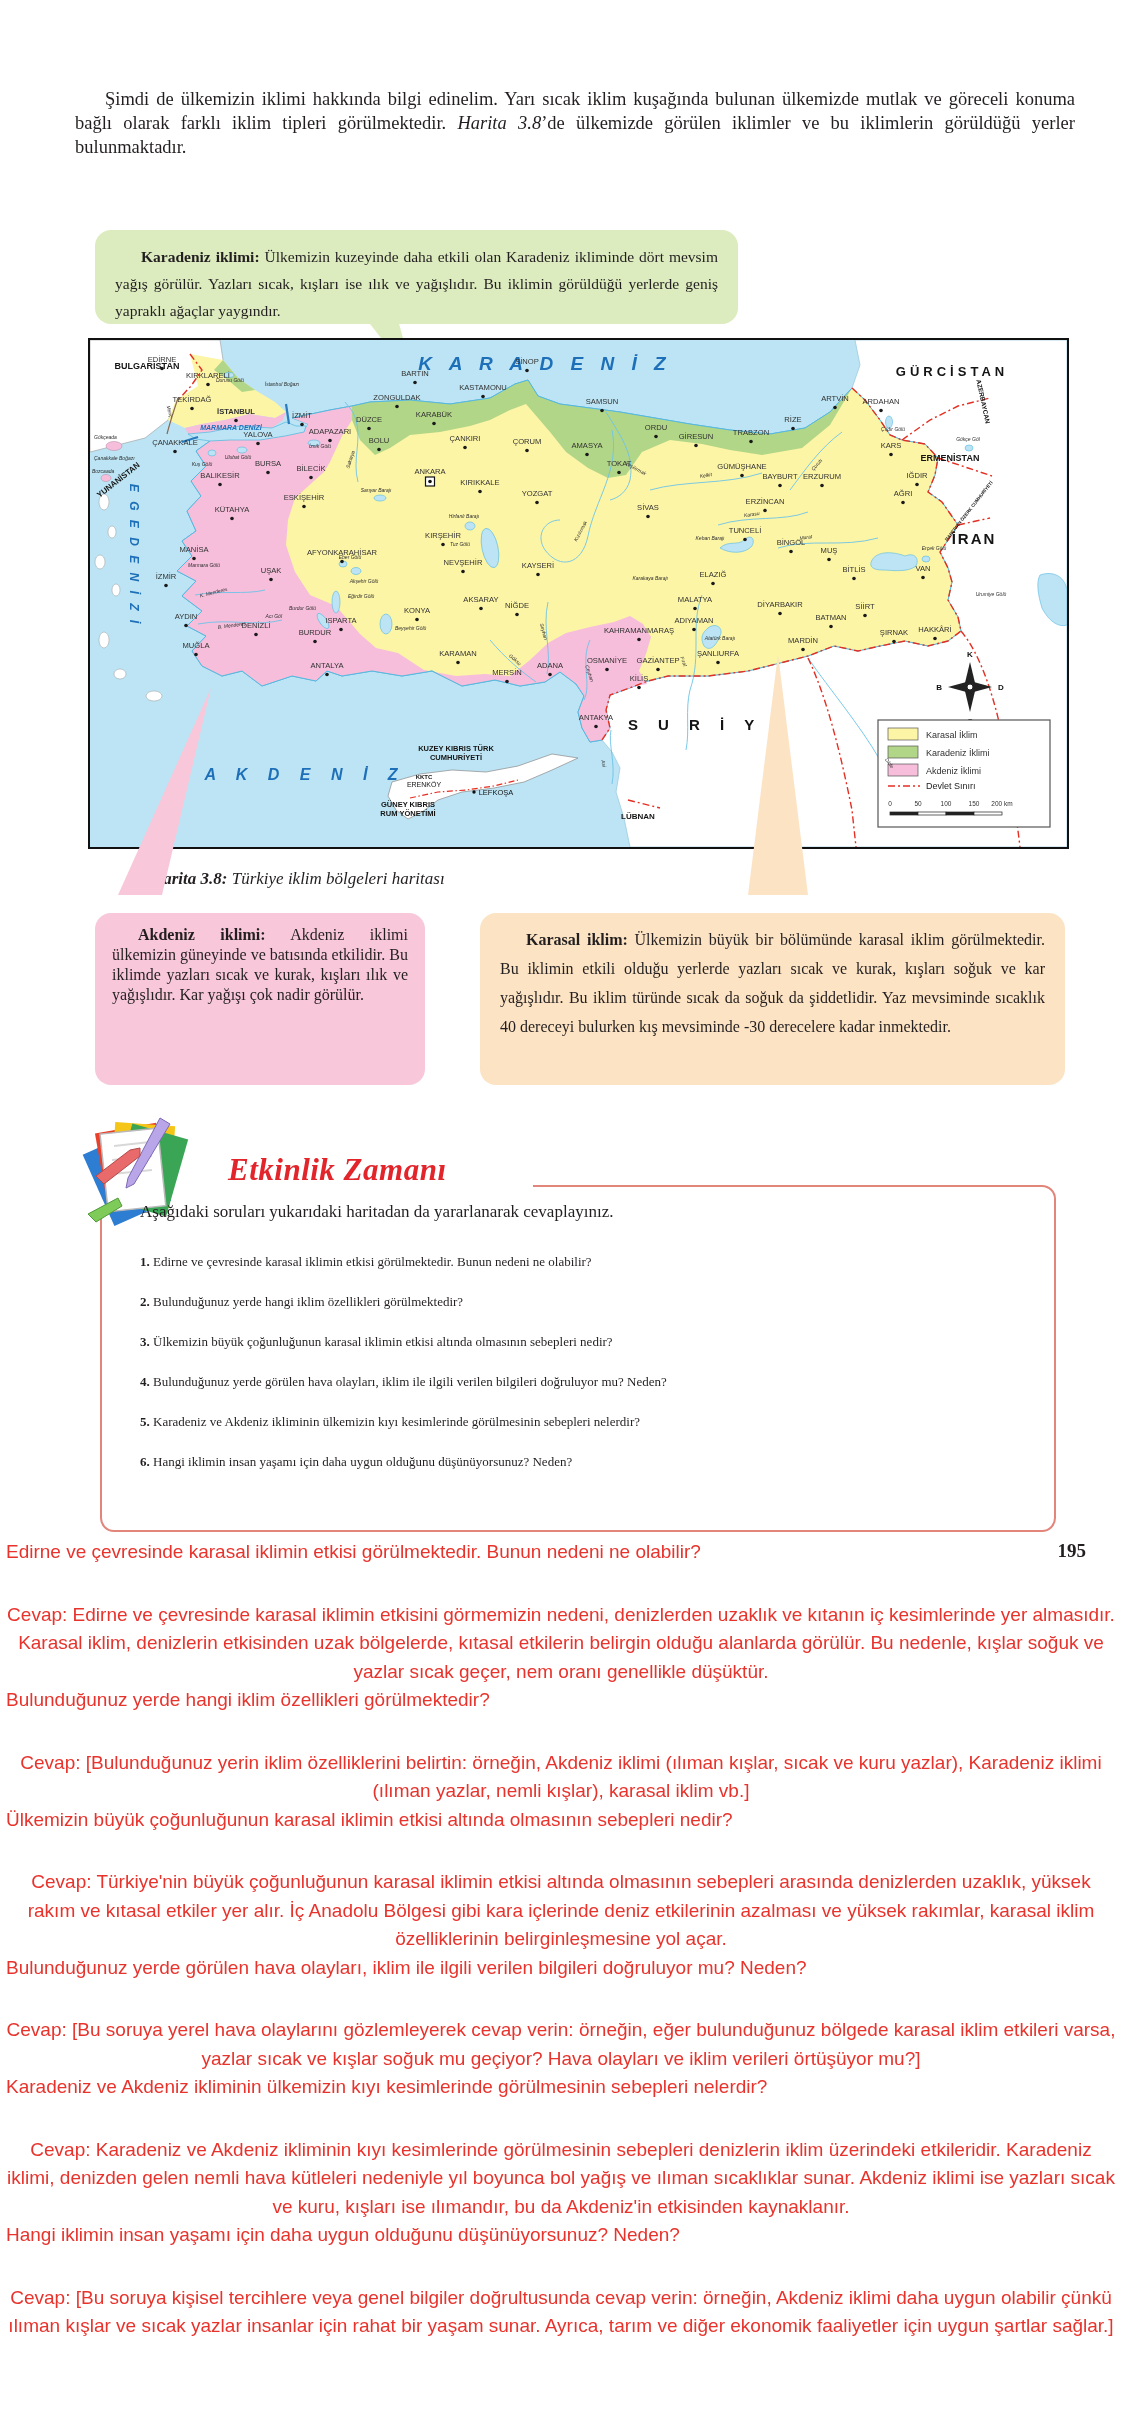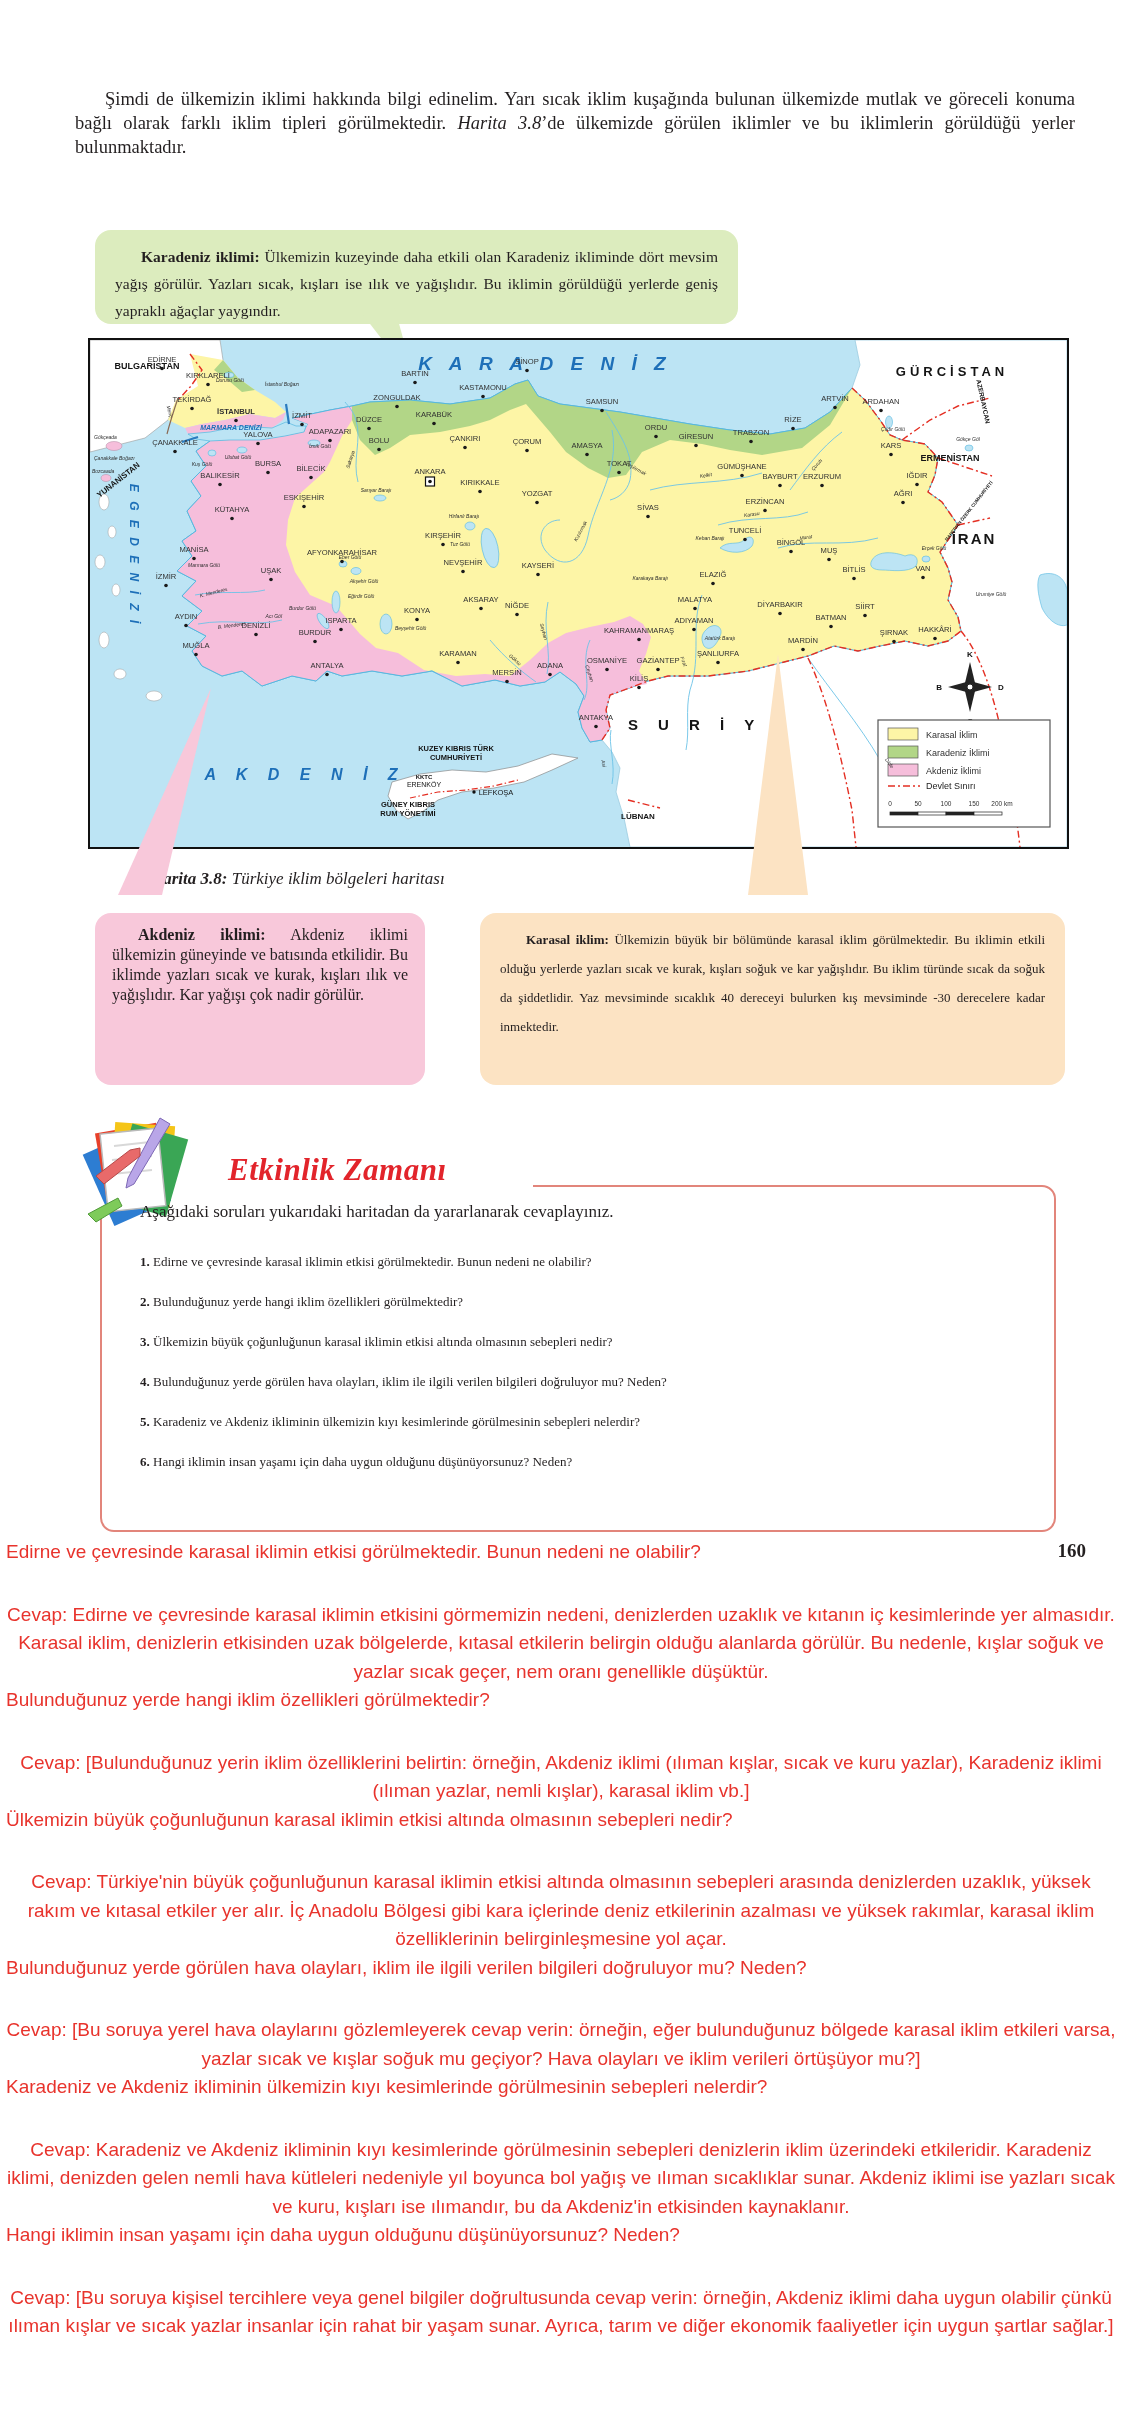--- a/index.html
+++ b/index.html
@@ -10,21 +10,21 @@
          text-align:justify;}
   #intro .ind{display:inline-block;width:30px;}
   #intro em{font-style:italic;}
 
   .callout{position:absolute;border-radius:16px;text-align:justify;margin-top:20px;}
   #box-karadeniz{left:95px;top:210px;width:643px;height:94px;background:#dcecbe;
                  padding:13px 20px;box-sizing:border-box;font-size:15.5px;line-height:27px;}
   #box-akdeniz{left:95px;top:893px;width:330px;height:172px;background:#f8c8da;
                padding:12px 17px;box-sizing:border-box;font-size:16px;line-height:20px;}
   #box-karasal{left:480px;top:893px;width:585px;height:172px;background:#fce3c3;
-               padding:12px 20px;box-sizing:border-box;font-size:13px;line-height:29px;}
+               padding:12px 20px;box-sizing:border-box;font-size:16px;line-height:29px;}
   .callout .ind{display:inline-block;width:26px;}
   .tail{position:absolute;}
 
   #map-wrap{position:absolute;left:88px;top:338px;width:977px;height:507px;border:2px solid #111;
             box-sizing:content-box;background:#bce4f4;}
   #map-svg{display:block;width:977px;height:507px;}
   #map-svg text{font-family:"Liberation Sans", sans-serif;}
   .ml-sea{fill:#1d6fb8;font-style:italic;font-weight:bold;}
   .ml-country{fill:#141414;font-weight:bold;}
   .ml-city{fill:#313131;}
@@ -474,21 +474,21 @@
     <div id="act-list">
         <p class="qline"><b>1. </b>Edirne ve çevresinde karasal iklimin etkisi görülmektedir. Bunun nedeni ne olabilir?</p>
         <p class="qline"><b>2. </b>Bulunduğunuz yerde hangi iklim özellikleri görülmektedir?</p>
         <p class="qline"><b>3. </b>Ülkemizin büyük çoğunluğunun karasal iklimin etkisi altında olmasının sebepleri nedir?</p>
         <p class="qline"><b>4. </b>Bulunduğunuz yerde görülen hava olayları, iklim ile ilgili verilen bilgileri doğruluyor mu? Neden?</p>
         <p class="qline"><b>5. </b>Karadeniz ve Akdeniz ikliminin ülkemizin kıyı kesimlerinde görülmesinin sebepleri nelerdir?</p>
         <p class="qline"><b>6. </b>Hangi iklimin insan yaşamı için daha uygun olduğunu düşünüyorsunuz? Neden?</p>
       </div>
   </div>
 
-  <div id="page-number">160</div>
+  <div id="page-number">195</div>
 
   <div id="qa">
       <p class="q">Edirne ve çevresinde karasal iklimin etkisi görülmektedir. Bunun nedeni ne olabilir?</p>
       <p class="a">Cevap: Edirne ve çevresinde karasal iklimin etkisini görmemizin nedeni, denizlerden uzaklık ve kıtanın iç kesimlerinde yer almasıdır. Karasal iklim, denizlerin etkisinden uzak bölgelerde, kıtasal etkilerin belirgin olduğu alanlarda görülür. Bu nedenle, kışlar soğuk ve yazlar sıcak geçer, nem oranı genellikle düşüktür.</p>
       <p class="q">Bulunduğunuz yerde hangi iklim özellikleri görülmektedir?</p>
       <p class="a">Cevap: [Bulunduğunuz yerin iklim özelliklerini belirtin: örneğin, Akdeniz iklimi (ılıman kışlar, sıcak ve kuru yazlar), Karadeniz iklimi (ılıman yazlar, nemli kışlar), karasal iklim vb.]</p>
       <p class="q">Ülkemizin büyük çoğunluğunun karasal iklimin etkisi altında olmasının sebepleri nedir?</p>
       <p class="a">Cevap: Türkiye'nin büyük çoğunluğunun karasal iklimin etkisi altında olmasının sebepleri arasında denizlerden uzaklık, yüksek rakım ve kıtasal etkiler yer alır. İç Anadolu Bölgesi gibi kara içlerinde deniz etkilerinin azalması ve yüksek rakımlar, karasal iklim özelliklerinin belirginleşmesine yol açar.</p>
       <p class="q">Bulunduğunuz yerde görülen hava olayları, iklim ile ilgili verilen bilgileri doğruluyor mu? Neden?</p>
       <p class="a">Cevap: [Bu soruya yerel hava olaylarını gözlemleyerek cevap verin: örneğin, eğer bulunduğunuz bölgede karasal iklim etkileri varsa, yazlar sıcak ve kışlar soğuk mu geçiyor? Hava olayları ve iklim verileri örtüşüyor mu?]</p>

